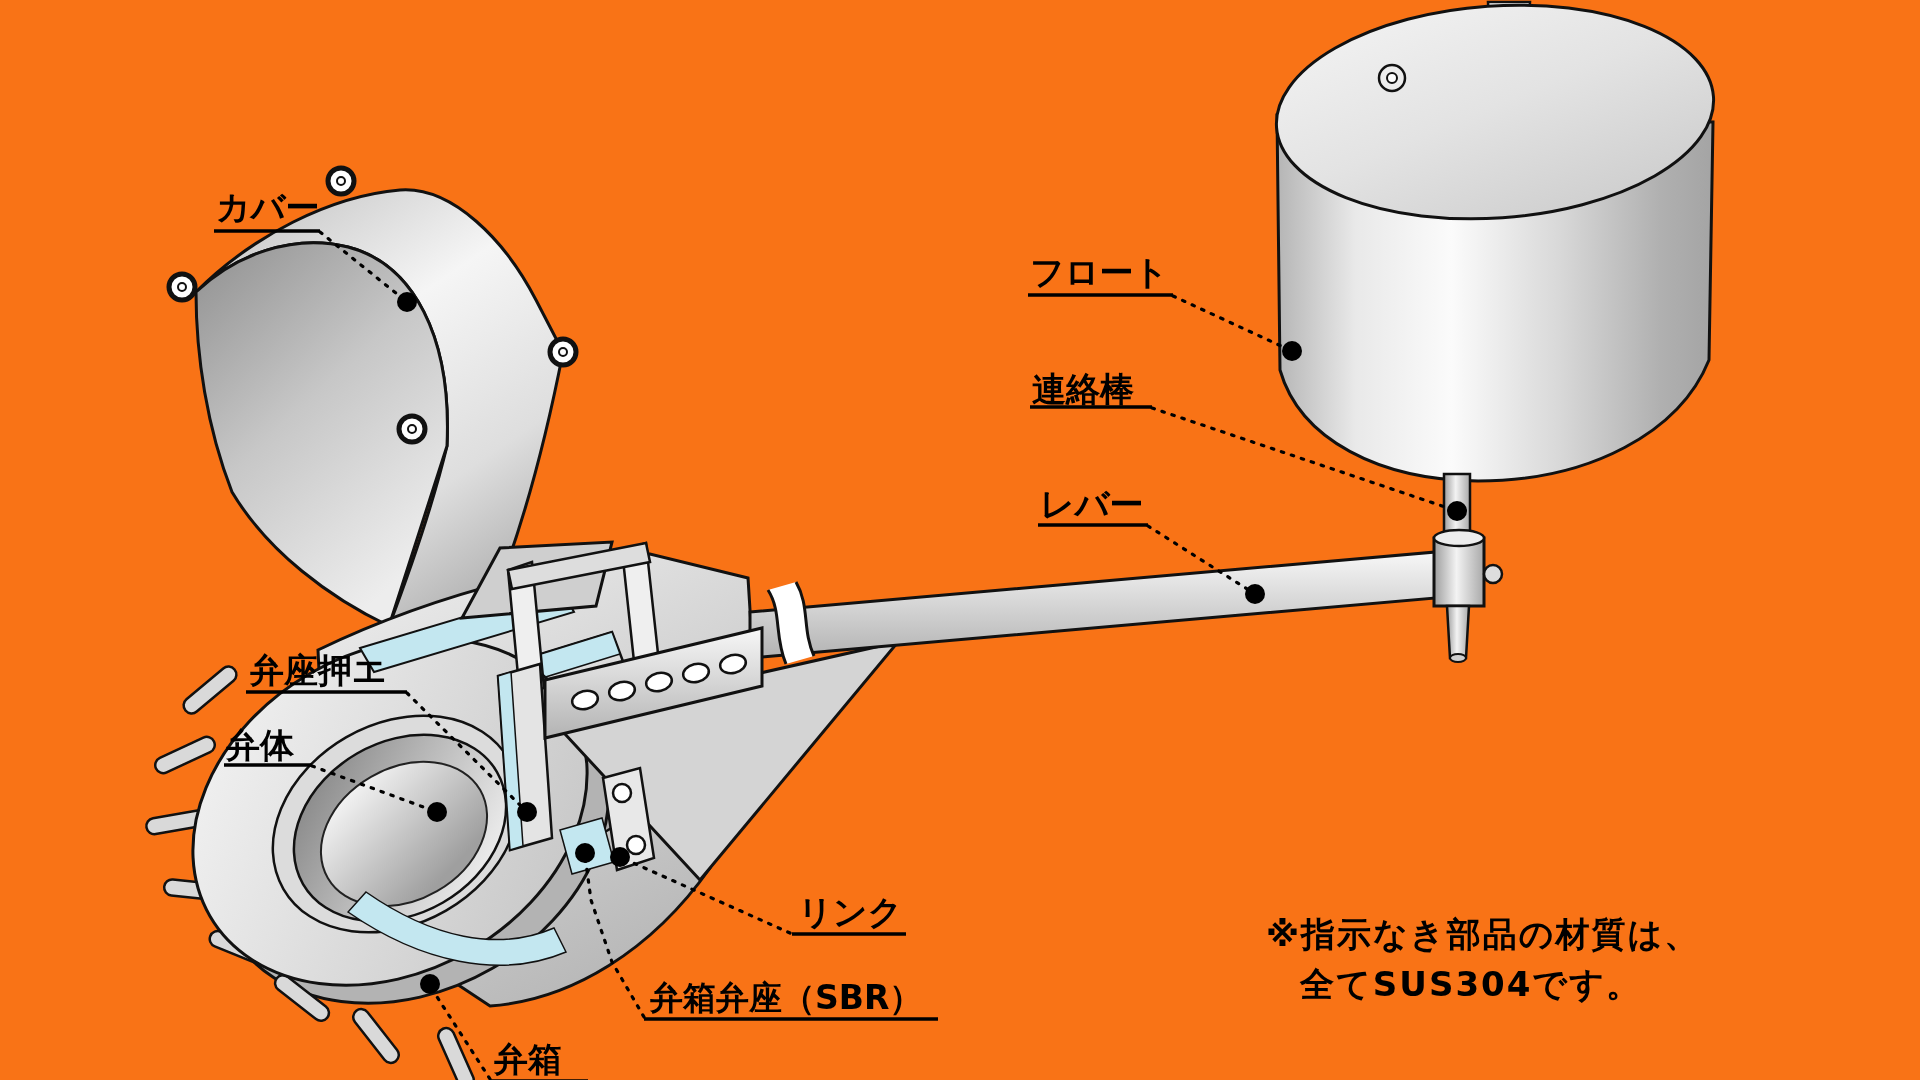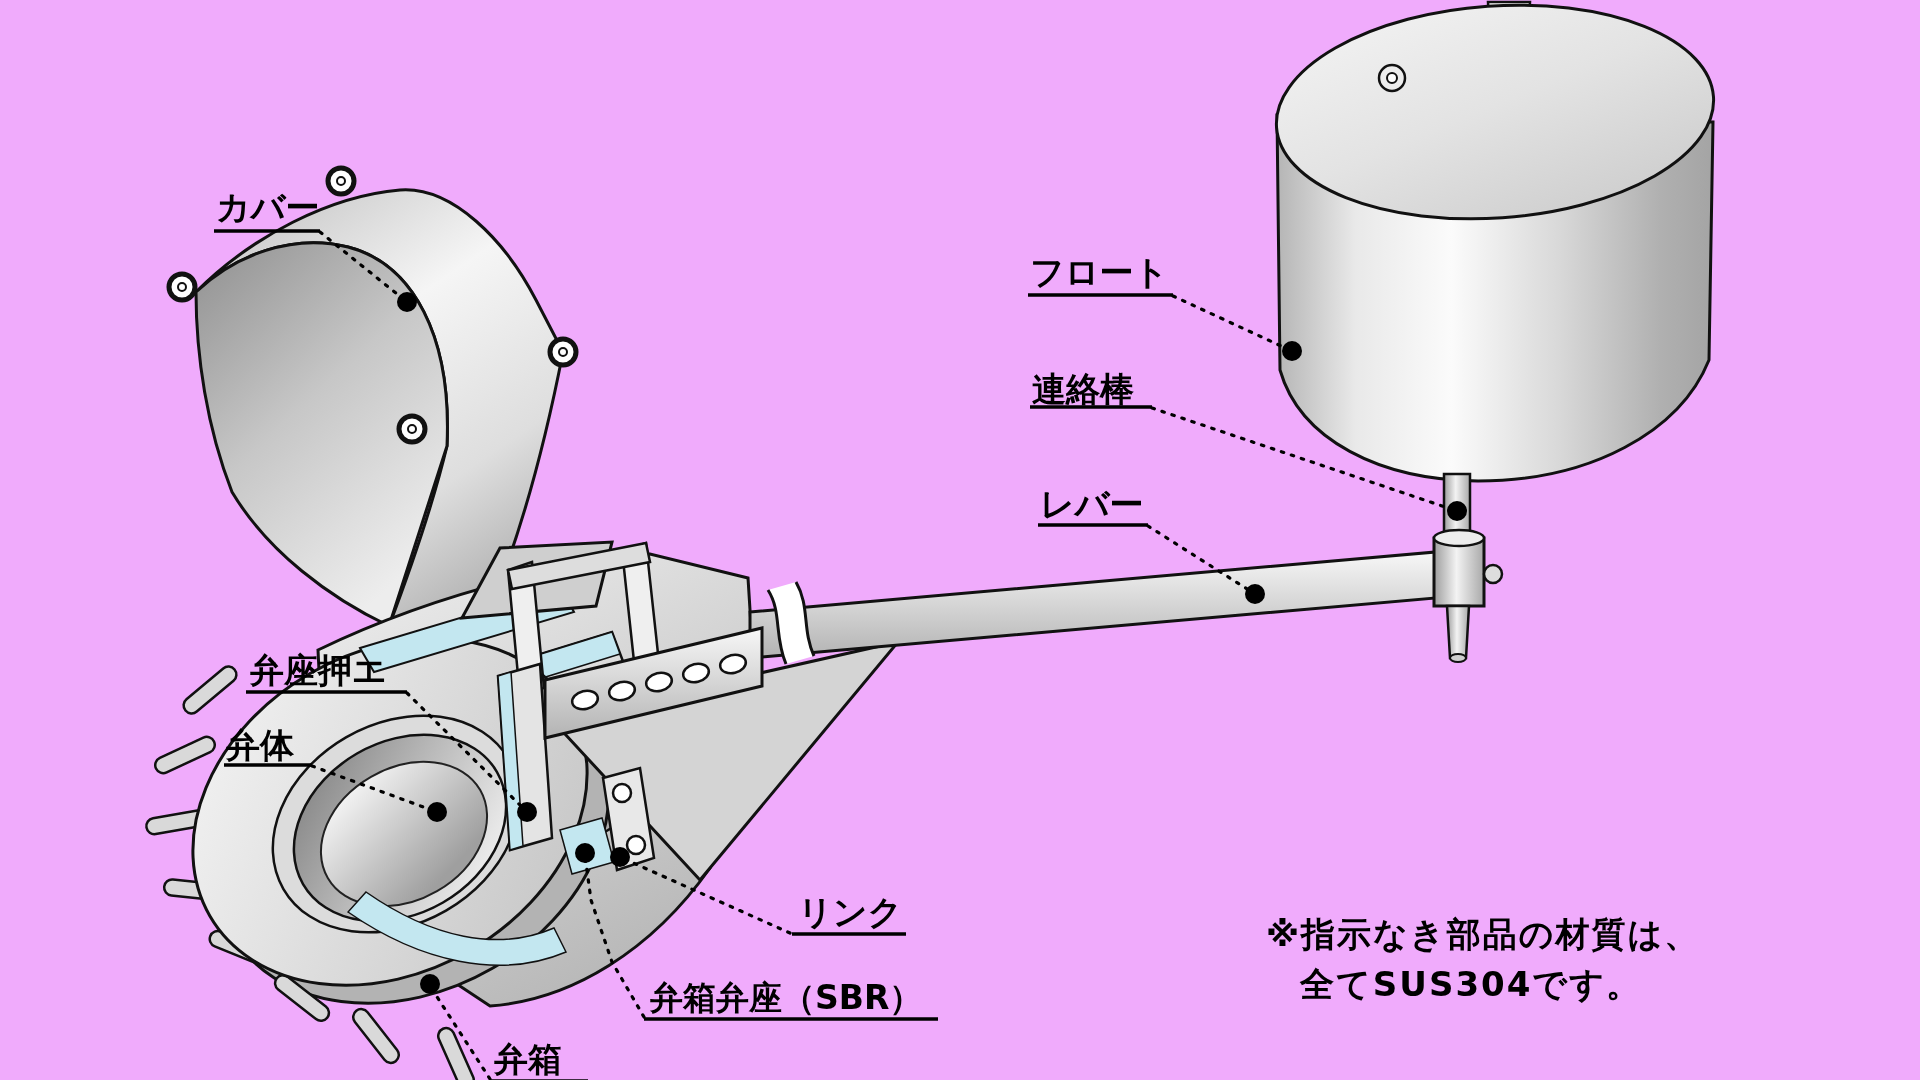--- a/index.html
+++ b/index.html
@@ -1,16 +1,16 @@
 <!DOCTYPE html>
 <html><head>
 <meta charset="utf-8">
 <style>
   html,body{margin:0;padding:0;background:#ffffff;}
-  .stage{position:relative;width:1920px;height:1080px;background:#f0abfc;overflow:hidden;}
+  .stage{position:relative;width:1920px;height:1080px;background:#f97316;overflow:hidden;}
   svg{display:block;}
   text{font-family:"DejaVu Sans","Liberation Sans",sans-serif;font-weight:bold;fill:#000;}
   .lbl{font-size:34px;}
   .lbl-long{font-size:33px;}
   .note-line{font-size:34px;letter-spacing:2px;}
 </style>
 </head>
 <body>
 
 <div class="stage">

